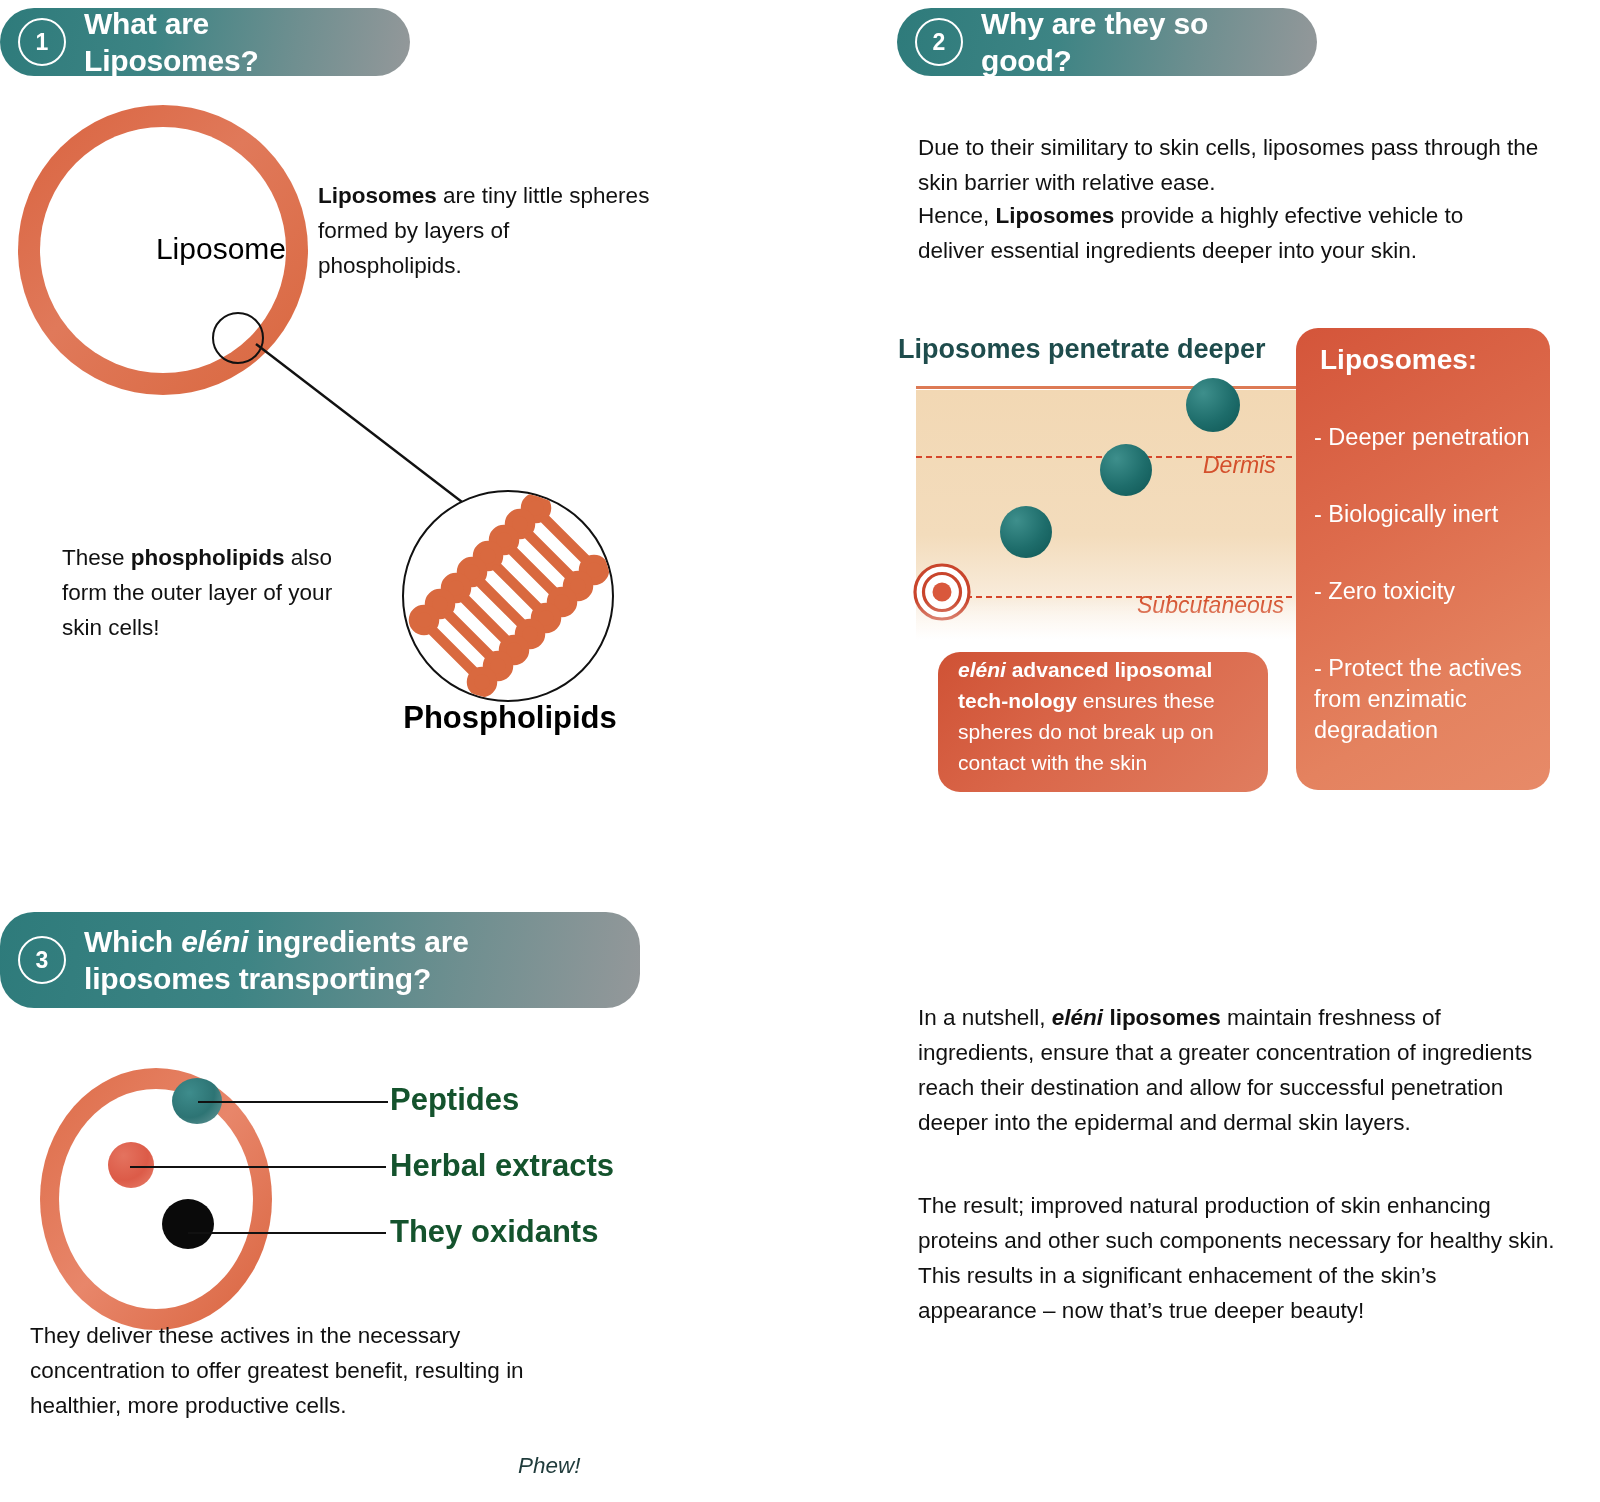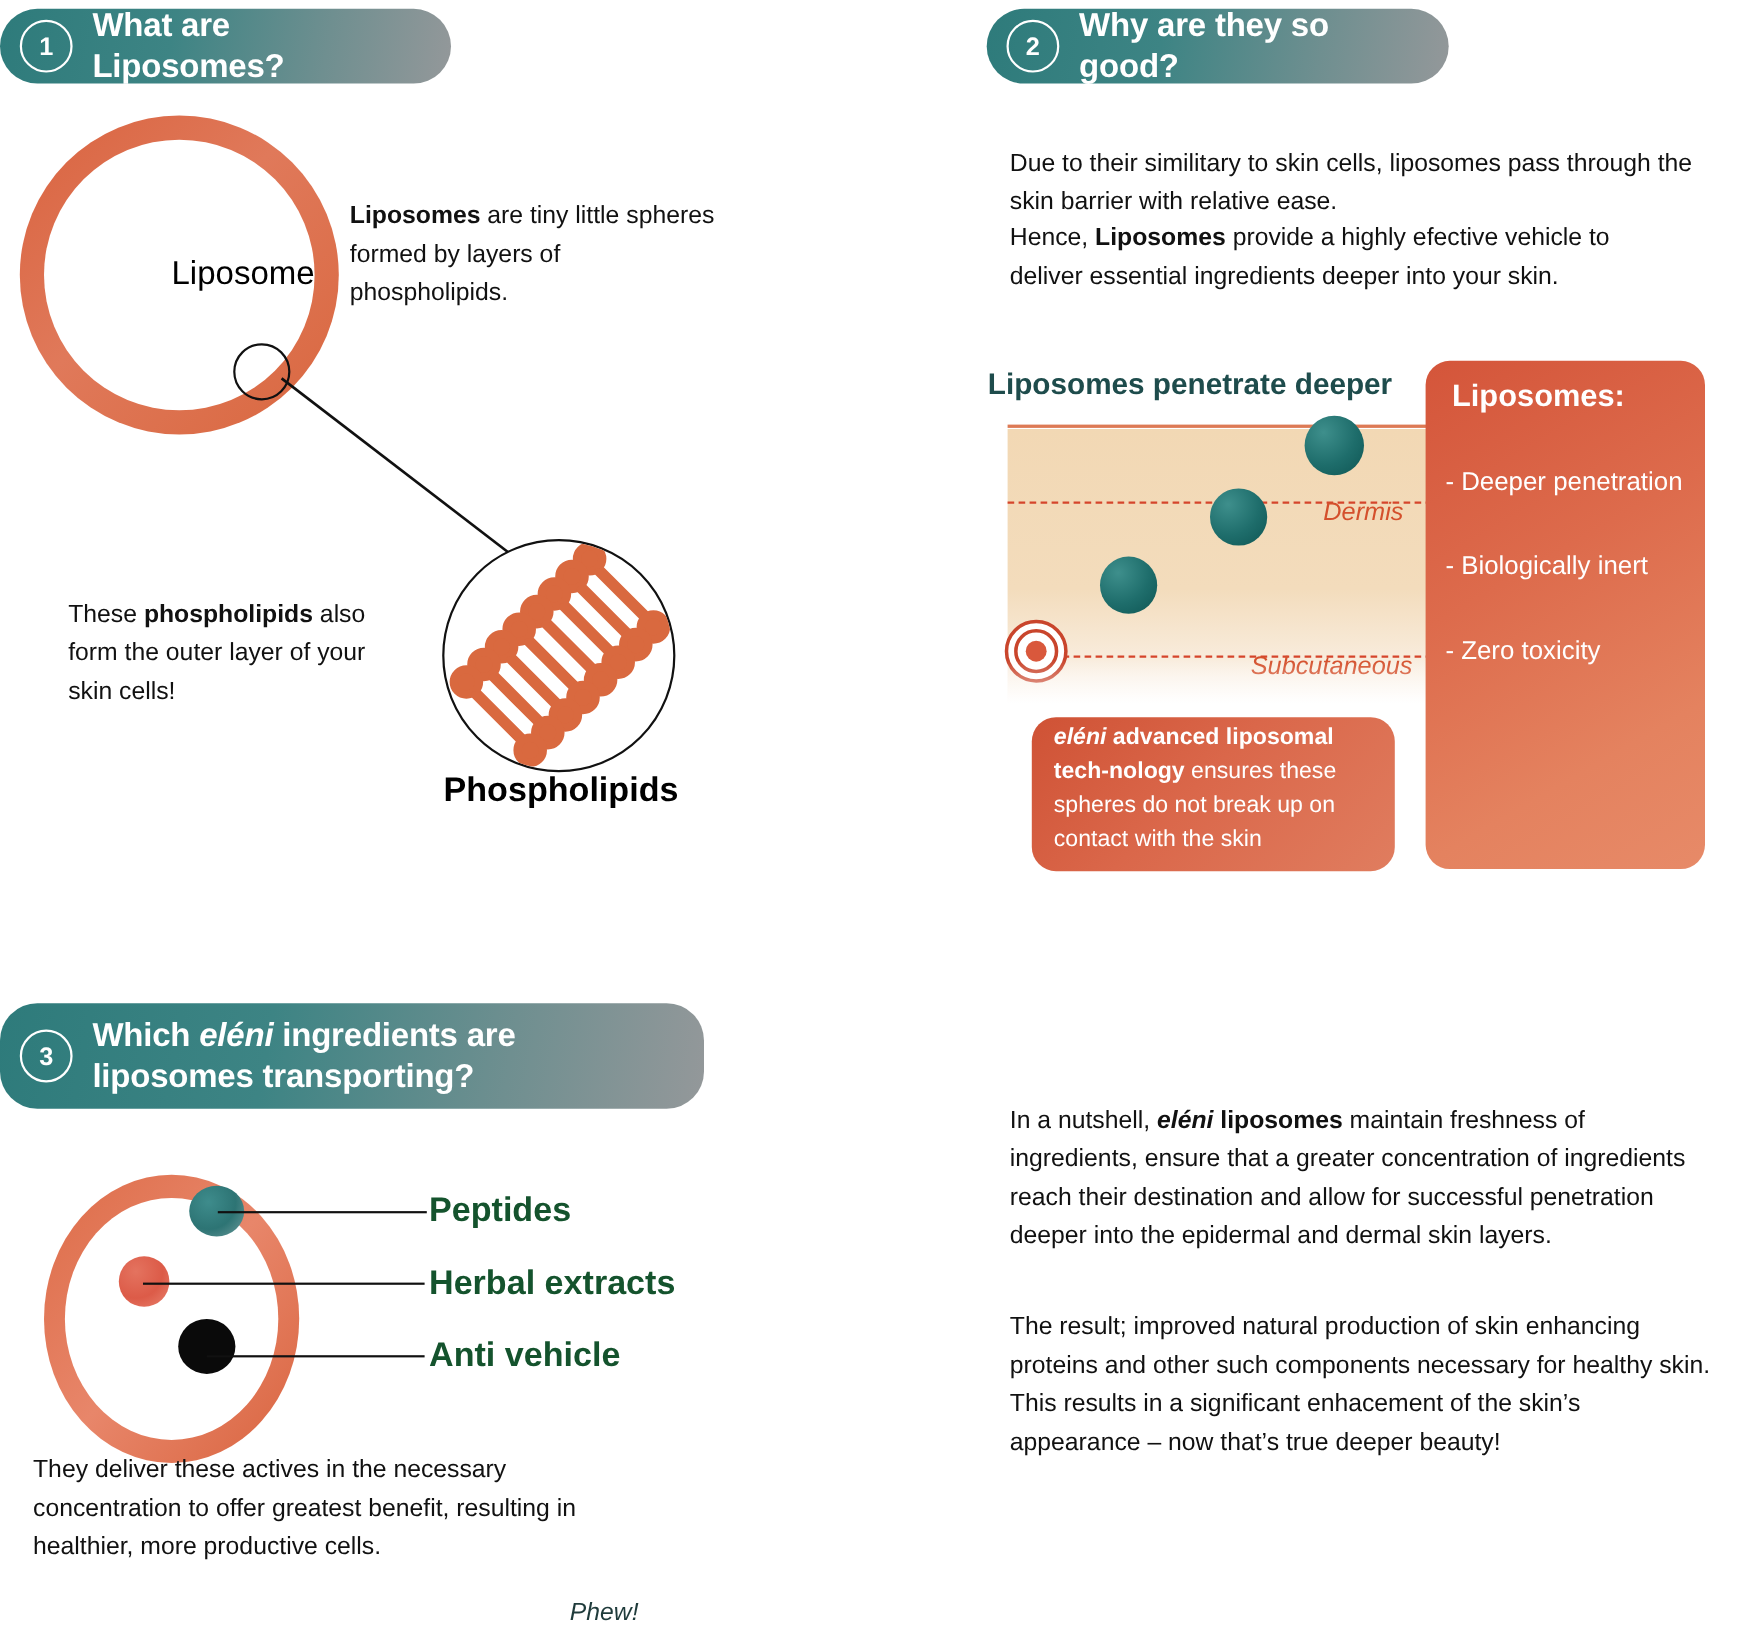--- a/index.html
+++ b/index.html
@@ -340,37 +340,38 @@
 <div class="orange-card" id="card-tech">
   <span class="bi">eléni</span><b> advanced liposomal tech-nology</b><span> ensures these spheres do not break up on contact with the skin</span>
 </div>
 
 <div class="orange-card" id="card-list">
   <div class="card-title">Liposomes:</div>
   <ul>
     <li>- Deeper penetration</li>
     <li>- Biologically inert</li>
     <li>- Zero toxicity</li>
+    <li>- Protect the actives from enzimatic degradation</li>
   </ul>
 </div>
 
 <div class="abs" id="ing-ellipse-grad"></div>
 <div class="abs" id="ing-ellipse-hole"></div>
 
 <div class="ing-dot" id="dot-peptides"></div>
 <div class="ing-dot" id="dot-herbal"></div>
 <div class="ing-dot" id="dot-anti"></div>
 
 <div class="leader" style="left:198px; top:1101px; width:190px;"></div>
 <div class="leader" style="left:130px; top:1166px; width:256px;"></div>
 <div class="leader" style="left:188px; top:1232px; width:198px;"></div>
 
 <div class="ing-name" style="left:390px; top:1082px;">Peptides</div>
 <div class="ing-name" style="left:390px; top:1148px;">Herbal extracts</div>
-<div class="ing-name" style="left:390px; top:1214px;">Anti vehicle</div>
+<div class="ing-name" style="left:390px; top:1214px;">They oxidants</div>
 
 <div class="body-text" style="left:30px; top:1318px; width:570px;">They deliver these actives in the necessary concentration to offer greatest benefit, resulting in healthier, more productive cells.</div>
 
 <div class="body-text" style="left:518px; top:1400px; width:120px; font-style:italic; color:#1f3b3b;margin-top:48px;">Phew!</div>
 
 <div class="body-text" style="left:918px; top:1000px; width:645px;">
   <span>In a nutshell, </span><span class="bi">eléni</span><b> liposomes</b><span> maintain freshness of ingredients, ensure that a greater concentration of ingredients reach their destination and allow for successful penetration deeper into the epidermal and dermal skin layers.</span>
 </div>
 
 <div class="body-text" style="left:918px; top:1188px; width:650px;">The result; improved natural production of skin enhancing proteins and other such components necessary for healthy skin.</div>

